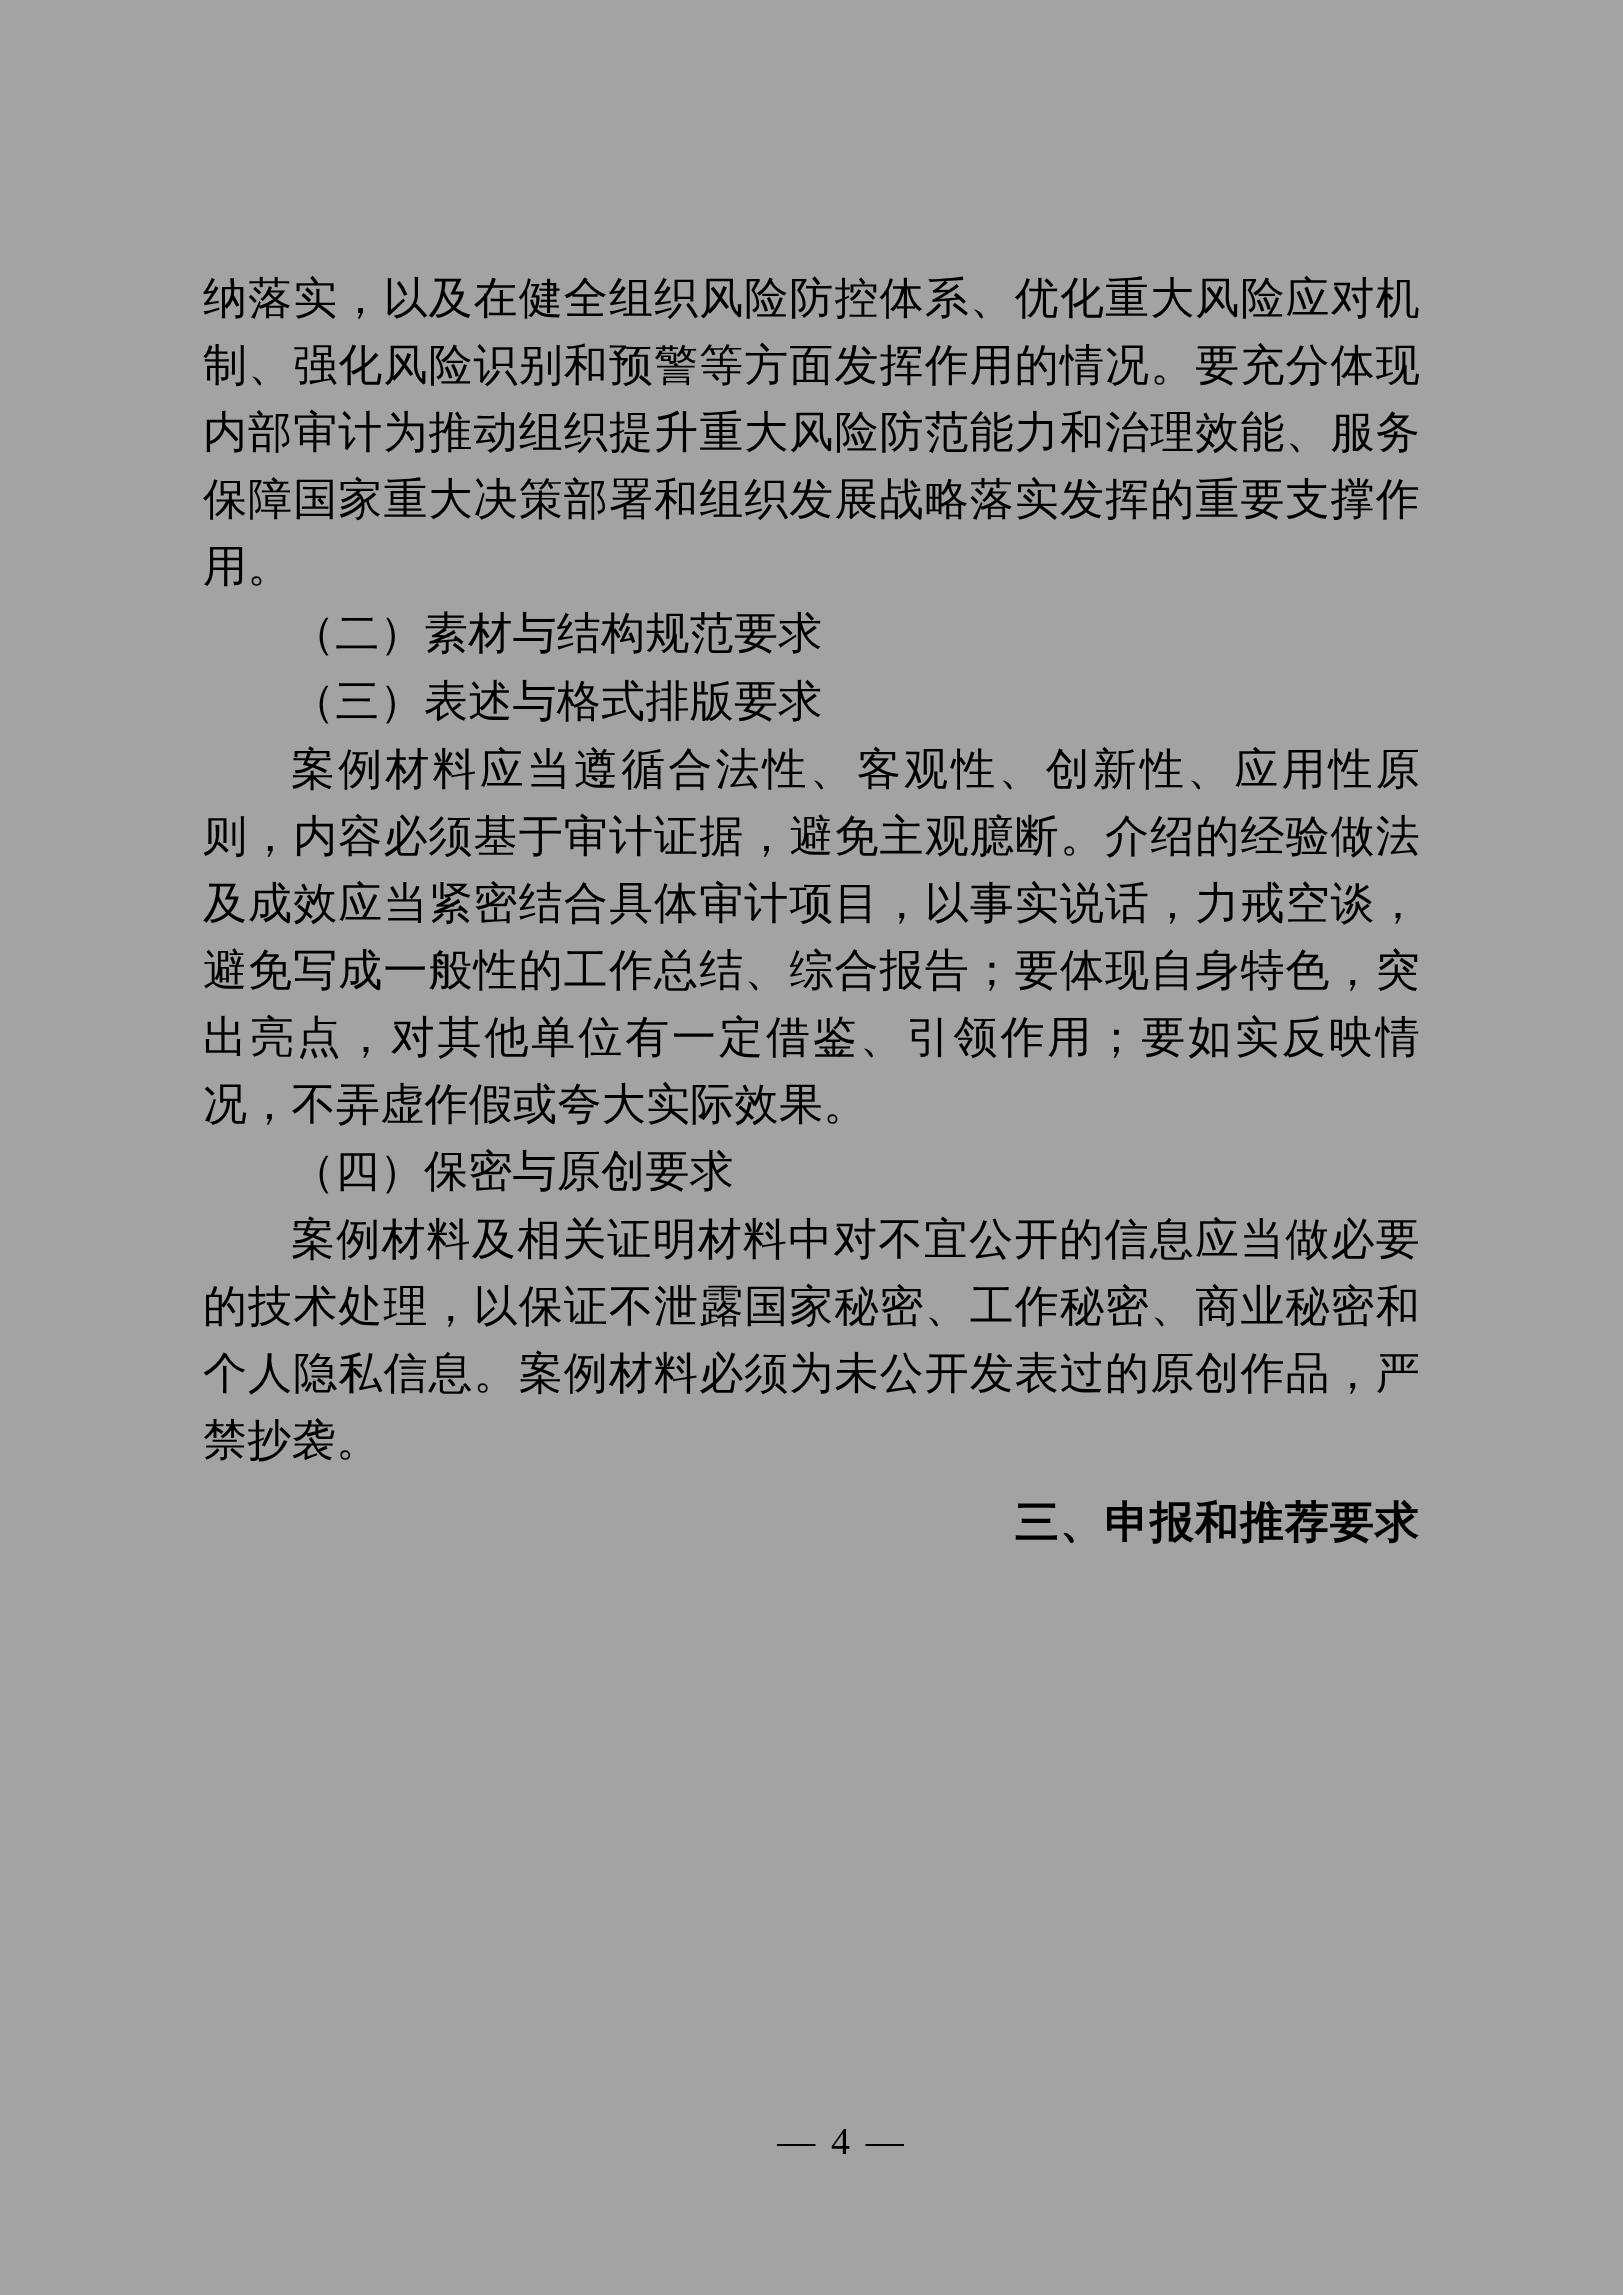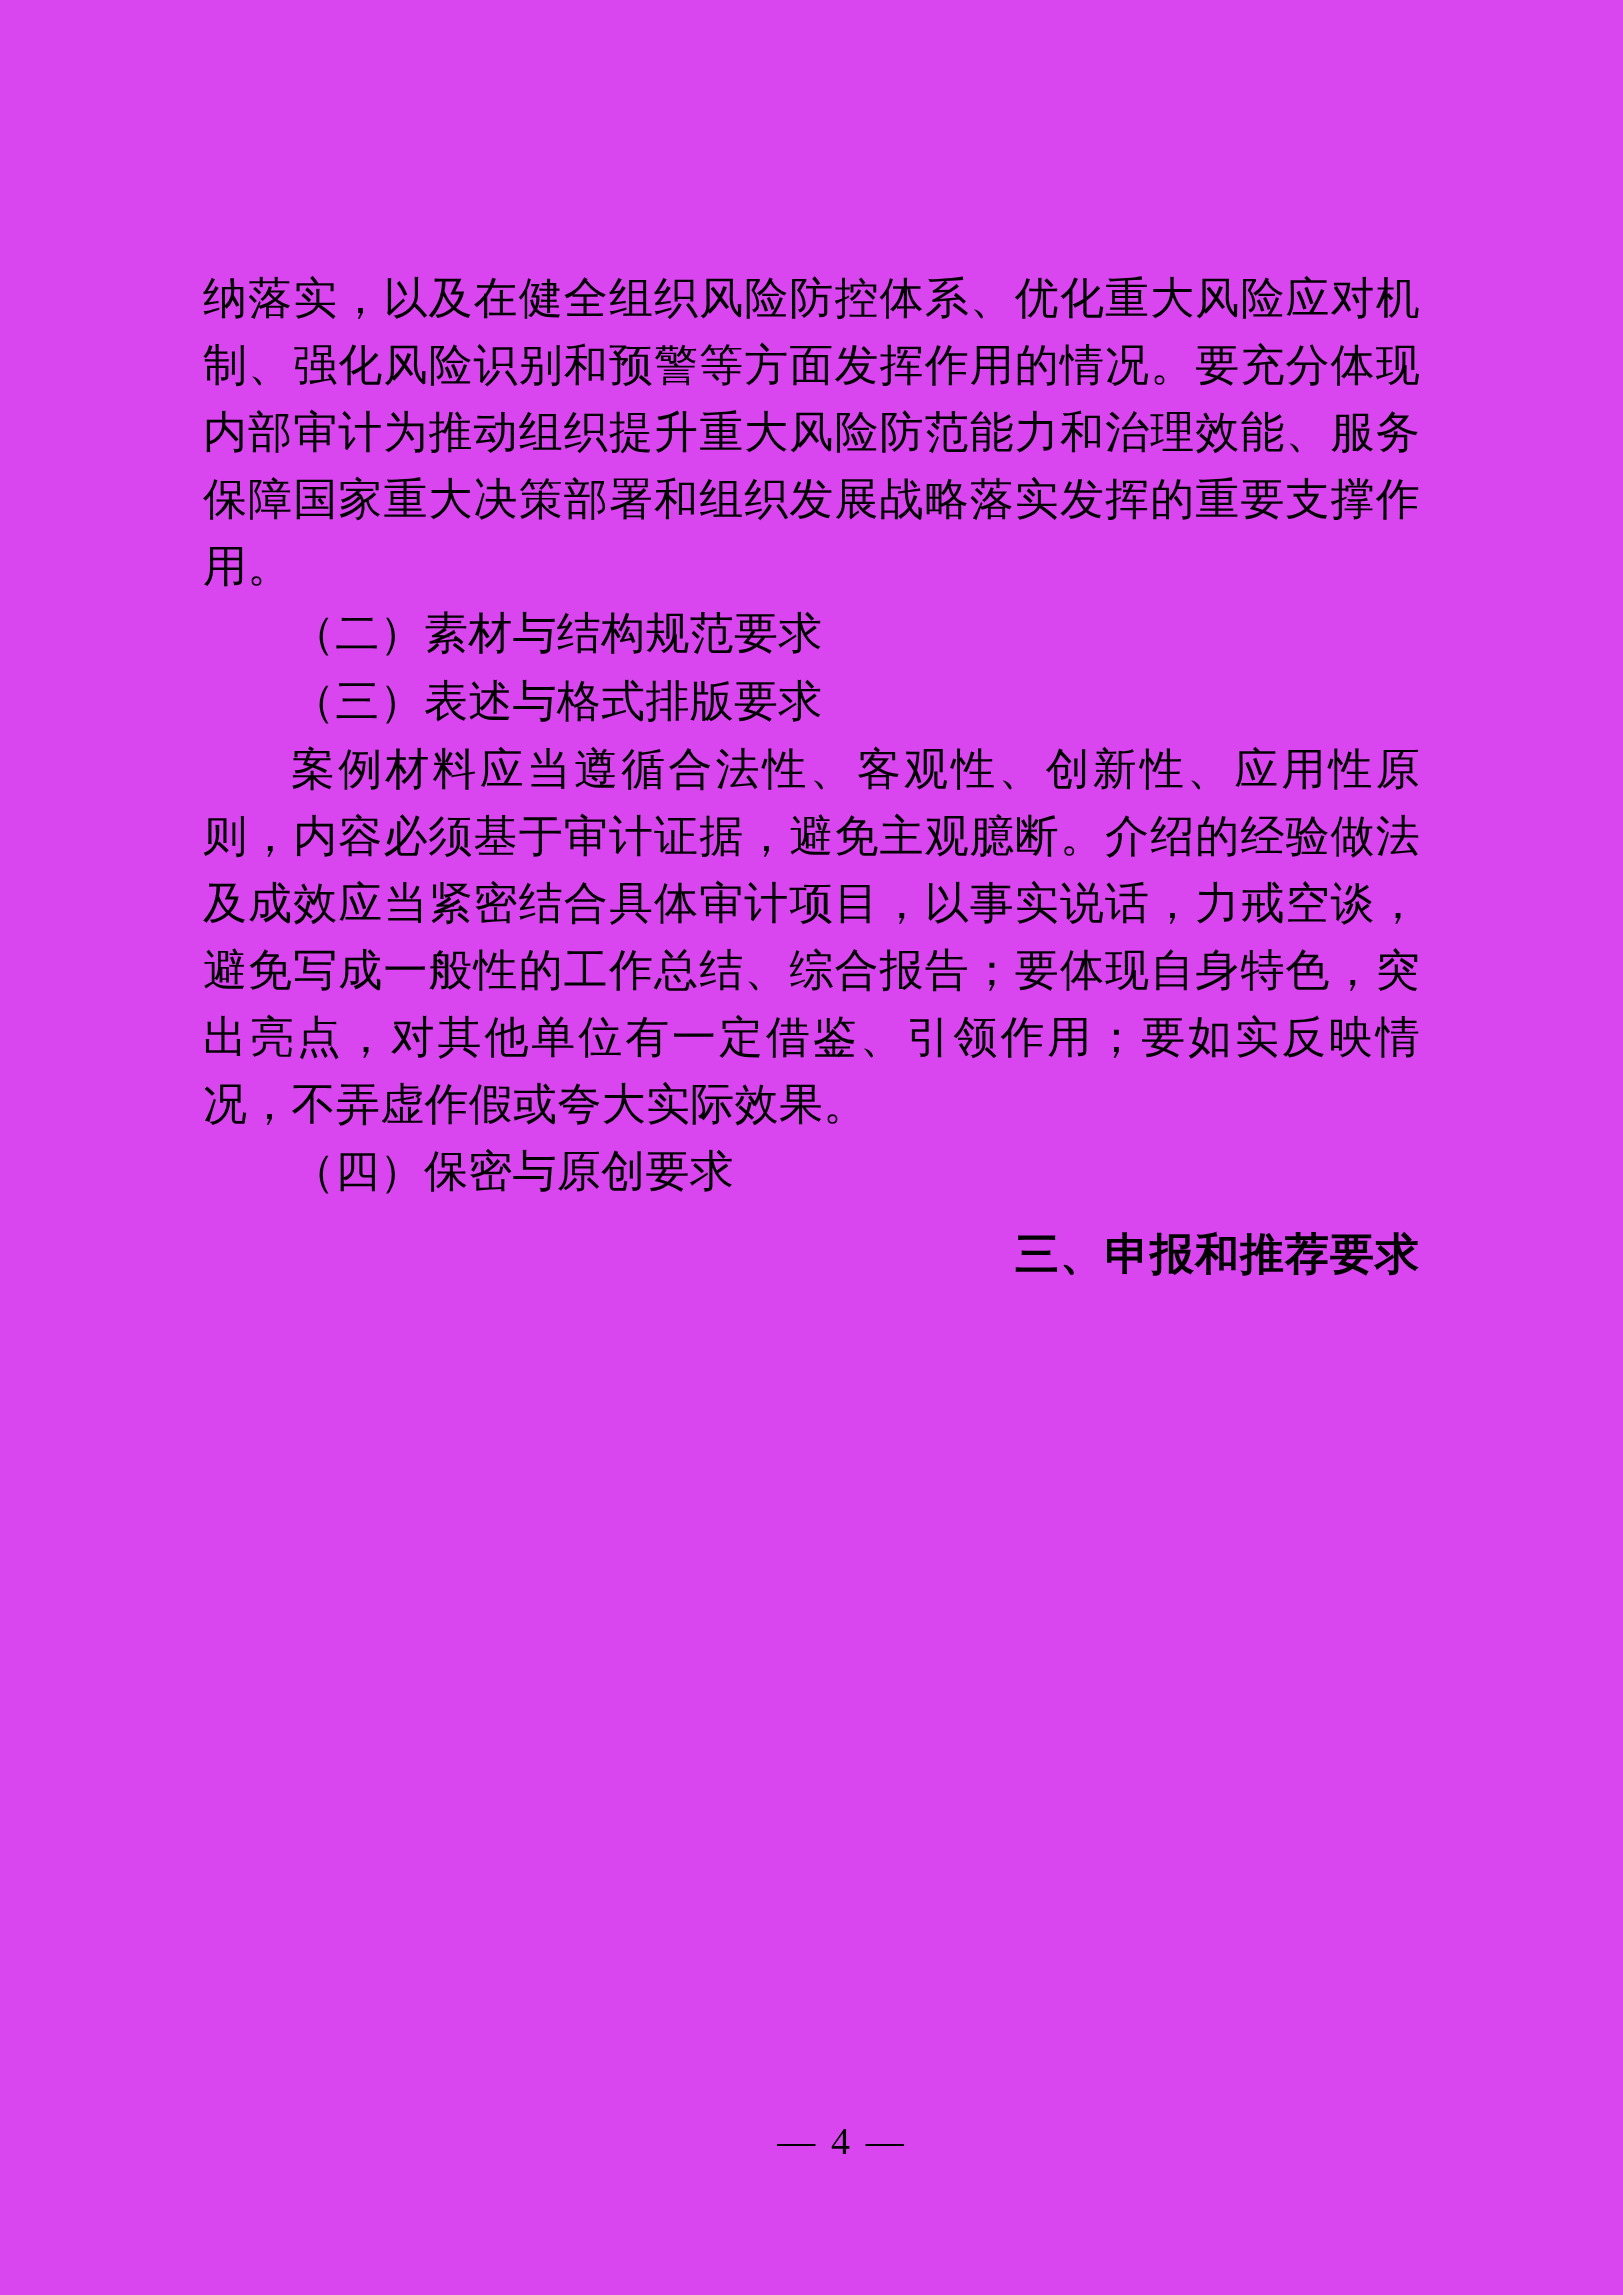--- a/index.html
+++ b/index.html
@@ -4,21 +4,21 @@
 <style>
   html, body {
     margin: 0;
     padding: 0;
     background: #ffffff;
   }
   .page {
     position: relative;
     width: 1623px;
     height: 2295px;
-    background: #d946ef;
+    background: #a3a3a3;
     box-sizing: border-box;
     font-family: "Liberation Serif", "DejaVu Serif", serif;
     color: #000000;
   }
   .content {
     position: absolute;
     left: 203px;
     top: 266px;
     width: 1217px;
   }
@@ -70,20 +70,21 @@
 
     <p class="para indent">（二）素材与结构规范要求</p>
 
     <p class="para indent">（三）表述与格式排版要求</p>
 
     <p class="para indent">案例材料应当遵循合法性、客观性、创新性、应用性原则，内容必须基于审计证据，避免主观臆断。介绍的经验做法及成效应当紧密结合具体审计项目，以事实说话，力戒空谈，避免写成一般性的工作总结、综合报告；要体现自身特色，突出亮点，对其他单位有一定借鉴、引领作用；要如实反映情况，不弄虚作假或夸大实际效果。</p>
 
 
     <p class="para indent">（四）保密与原创要求</p>
 
+    <p class="para indent">案例材料及相关证明材料中对不宜公开的信息应当做必要的技术处理，以保证不泄露国家秘密、工作秘密、商业秘密和个人隐私信息。案例材料必须为未公开发表过的原创作品，严禁抄袭。</p>
 
     <p class="heading">三、申报和推荐要求</p>
 
   </div>
 
   <div class="footer">
     <span class="footer-inner">— 4 —</span>
   </div>
 
 </div>

